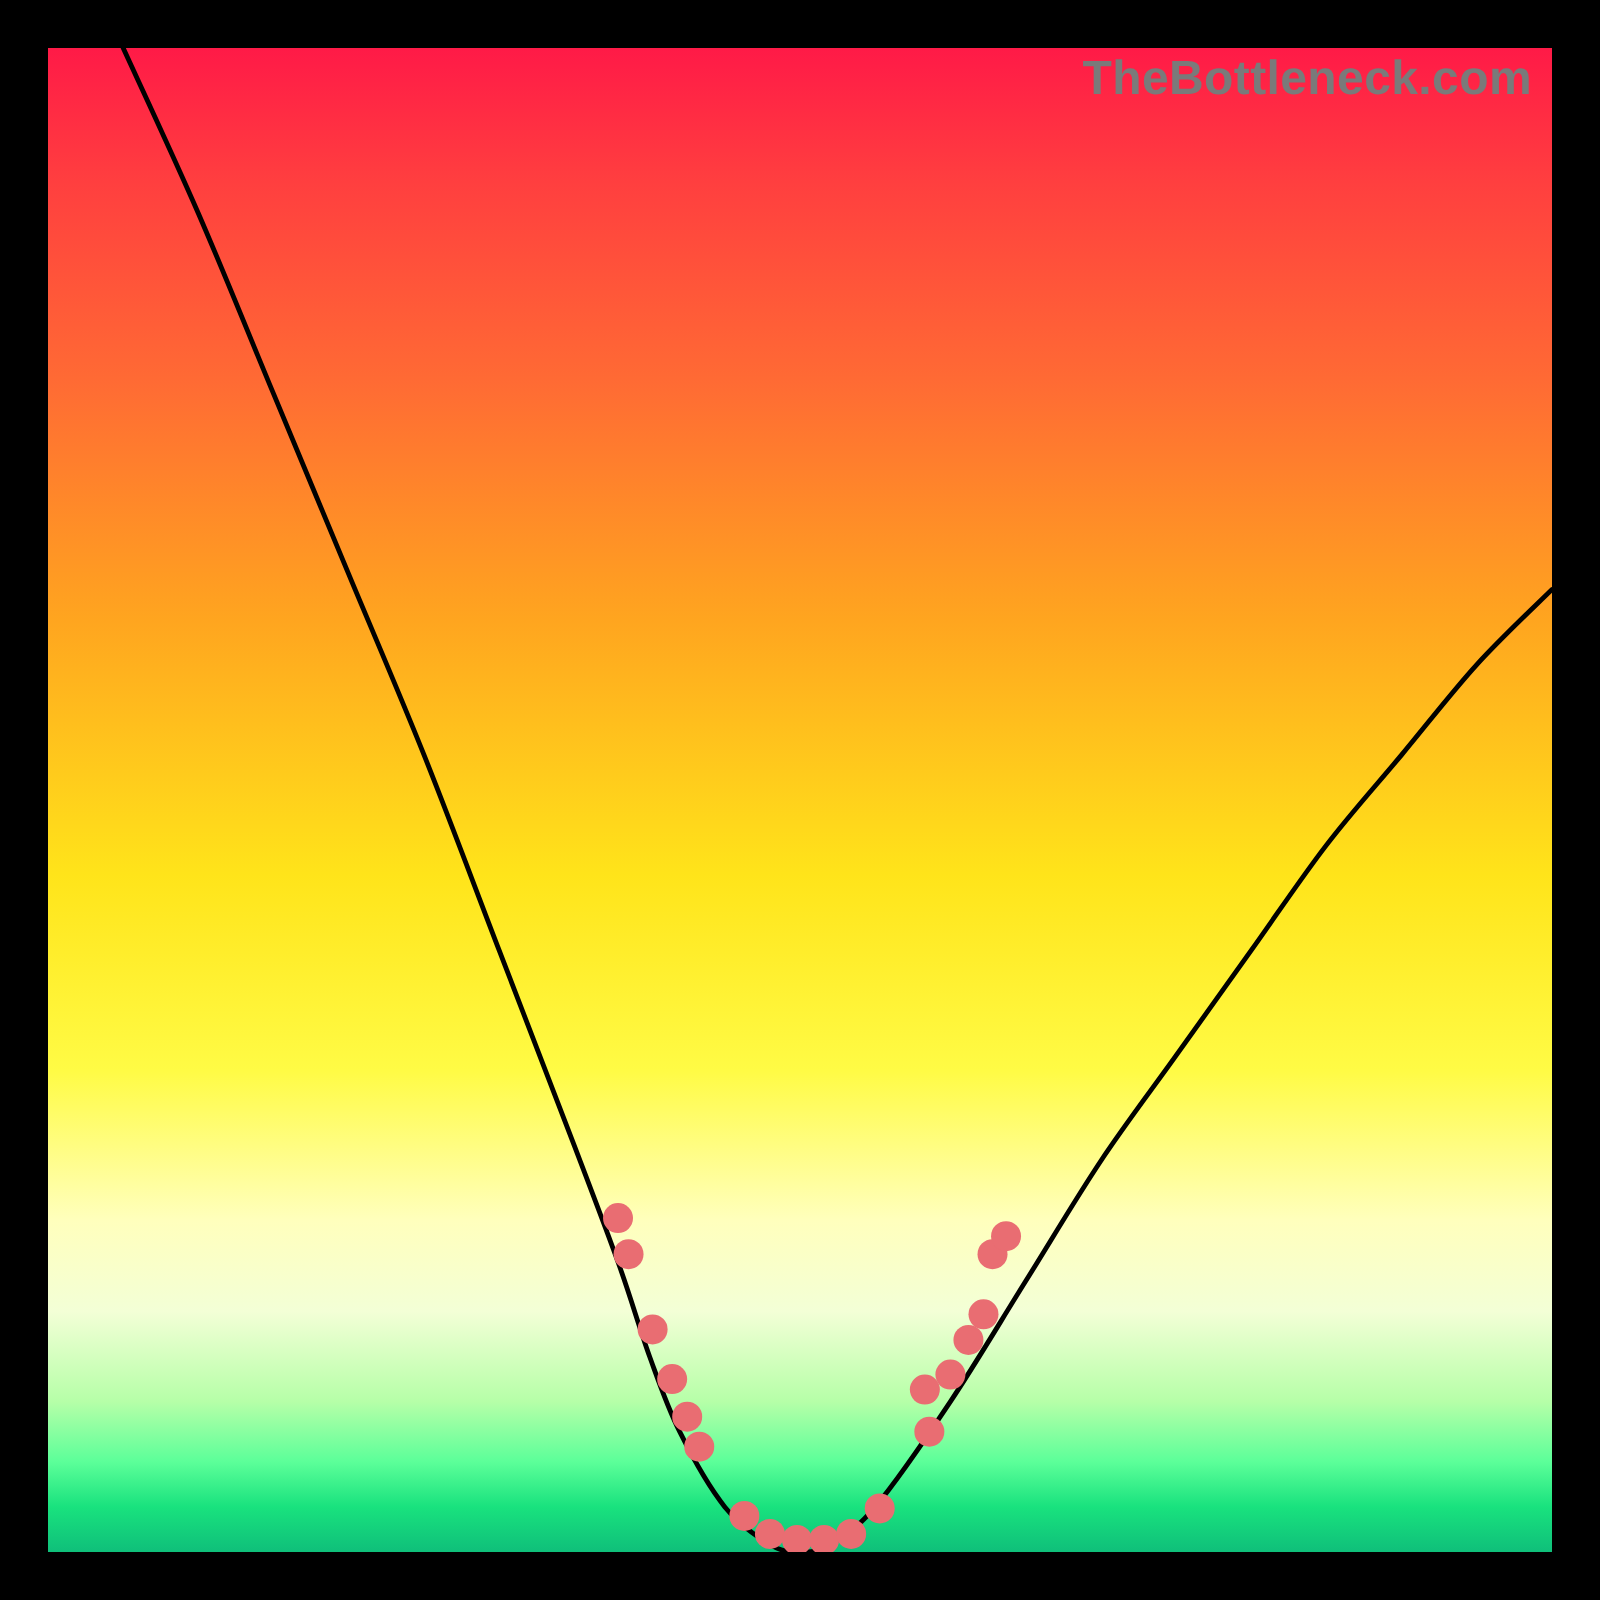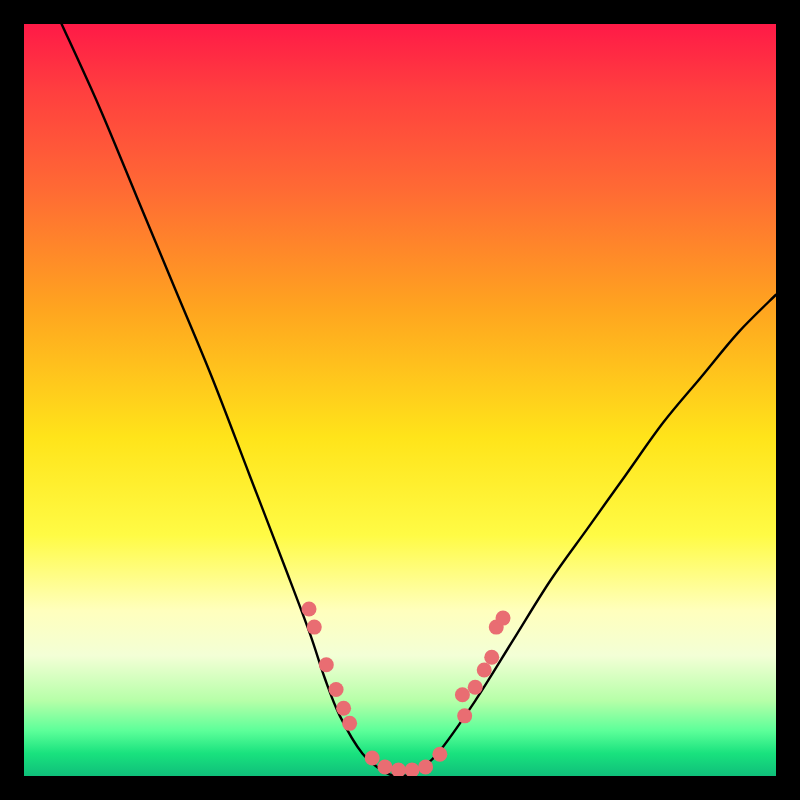--- a/index.html
+++ b/index.html
@@ -42,20 +42,21 @@
     user-select: none;
   }
   svg.curve { position: absolute; left: 0; top: 0; }
   svg.dots  { position: absolute; left: 0; top: 0; }
 </style>
 </head>
 <body>
 
 <div class="frame">
   <div class="plot">
+    <div class="watermark">TheBottleneck.com</div>
     <svg class="curve" width="752" height="752" viewBox="0 0 752 752">
         <path d="M 37.60 0.00 C 43.87 13.79 62.67 53.89 75.20 82.72 C 87.73 111.55 100.27 142.88 112.80 172.96 C 125.33 203.04 137.87 233.12 150.40 263.20 C 162.93 293.28 175.47 322.11 188.00 353.44 C 200.53 384.77 213.07 418.61 225.60 451.20 C 238.13 483.79 253.17 522.64 263.20 548.96 C 273.23 575.28 279.49 591.57 285.76 609.12 C 292.03 626.67 295.79 640.45 300.80 654.24 C 305.81 668.03 309.57 679.31 315.84 691.84 C 322.11 704.37 330.88 720.04 338.40 729.44 C 345.92 738.84 354.69 744.48 360.96 748.24 C 367.23 752.00 370.99 752.00 376.00 752.00 C 381.01 752.00 384.77 752.00 391.04 748.24 C 397.31 744.48 403.57 741.35 413.60 729.44 C 423.63 717.53 438.67 695.60 451.20 676.80 C 463.73 658.00 476.27 636.69 488.80 616.64 C 501.33 596.59 513.87 575.28 526.40 556.48 C 538.93 537.68 551.47 521.39 564.00 503.84 C 576.53 486.29 589.07 468.75 601.60 451.20 C 614.13 433.65 626.67 414.85 639.20 398.56 C 651.73 382.27 664.27 368.48 676.80 353.44 C 689.33 338.40 701.87 322.11 714.40 308.32 C 726.93 294.53 745.73 276.99 752.00 270.72 " fill="none" stroke="#000000" stroke-width="2.4" stroke-linecap="round"></path>
       </svg>
     <svg class="dots" width="752" height="752" viewBox="0 0 752 752">
         <circle cx="285.01" cy="585.06" r="7.5" fill="#e96d72"></circle>
         <circle cx="290.27" cy="603.10" r="7.5" fill="#e96d72"></circle>
         <circle cx="302.30" cy="640.70" r="7.5" fill="#e96d72"></circle>
         <circle cx="312.08" cy="665.52" r="7.5" fill="#e96d72"></circle>
         <circle cx="319.60" cy="684.32" r="7.5" fill="#e96d72"></circle>
         <circle cx="325.62" cy="699.36" r="7.5" fill="#e96d72"></circle>

